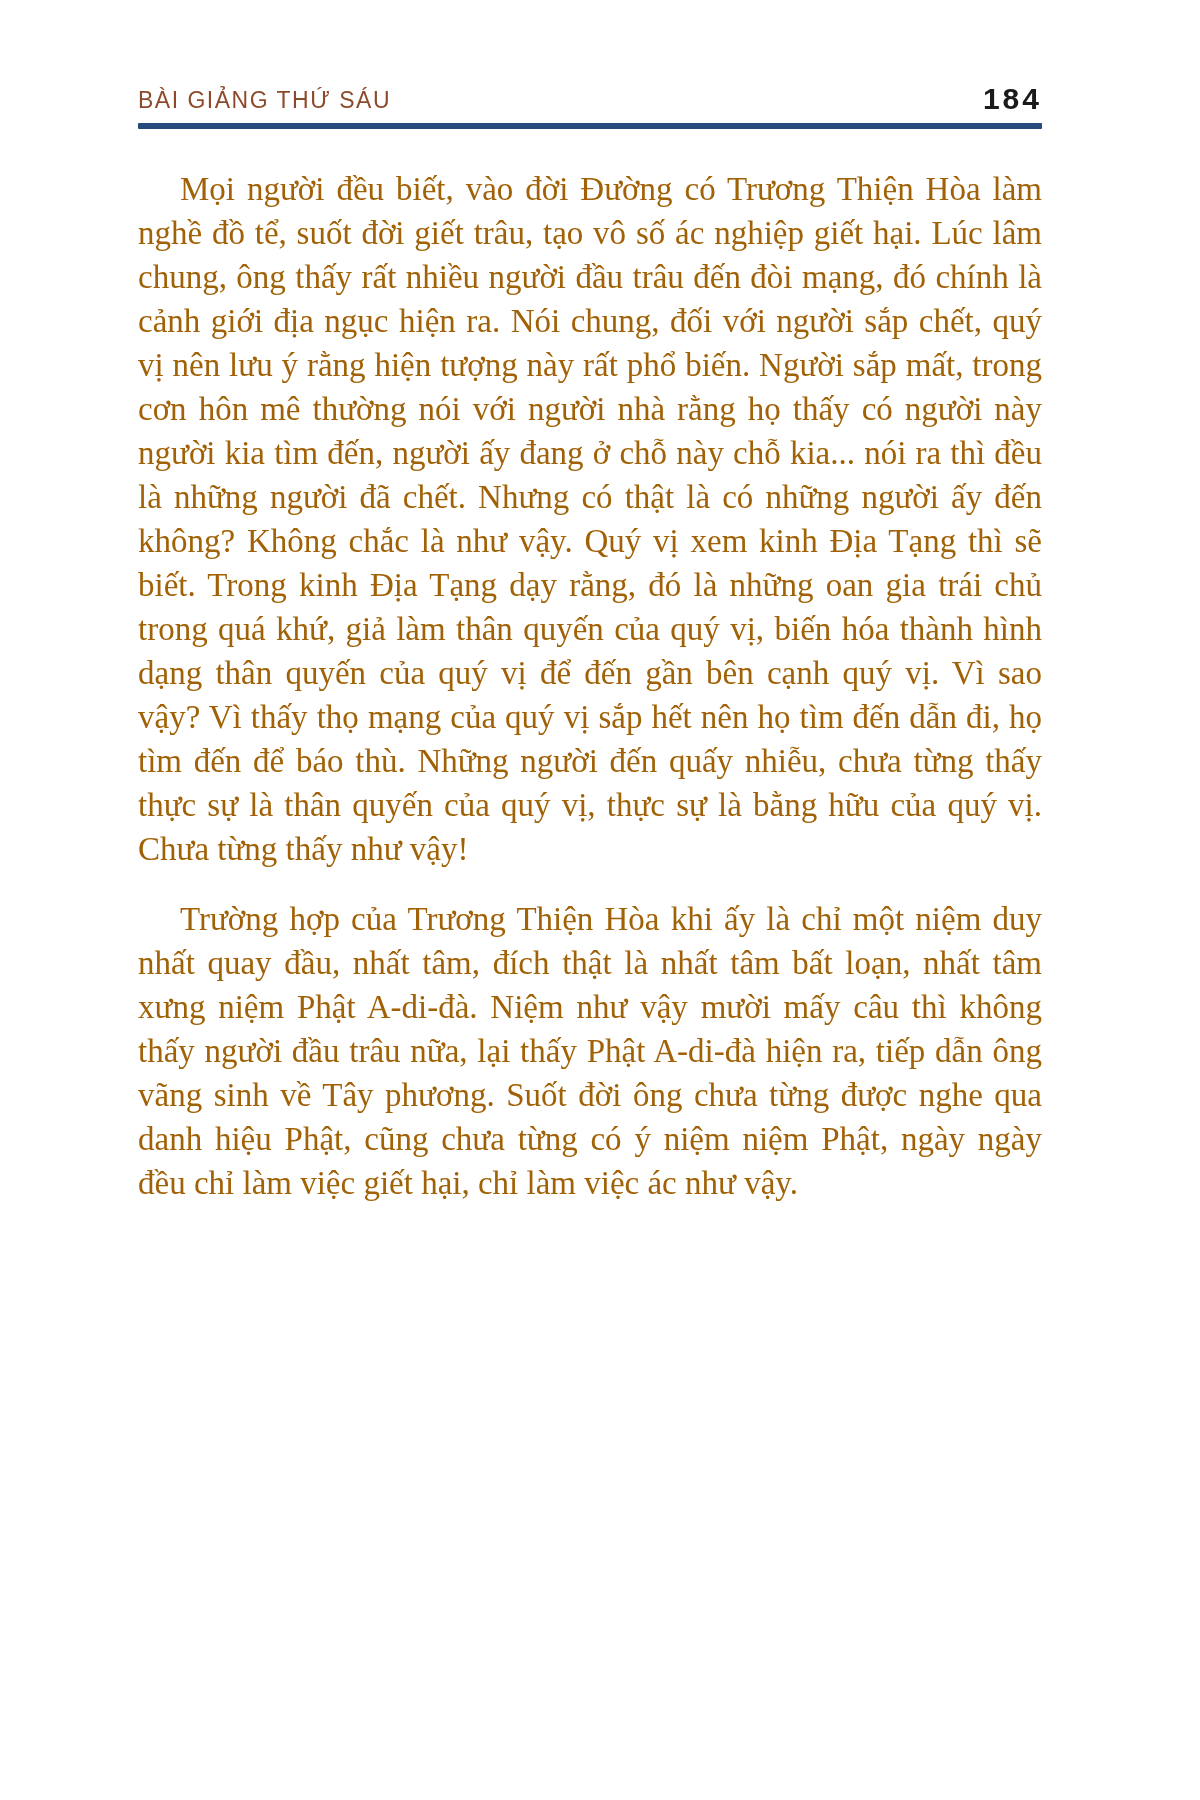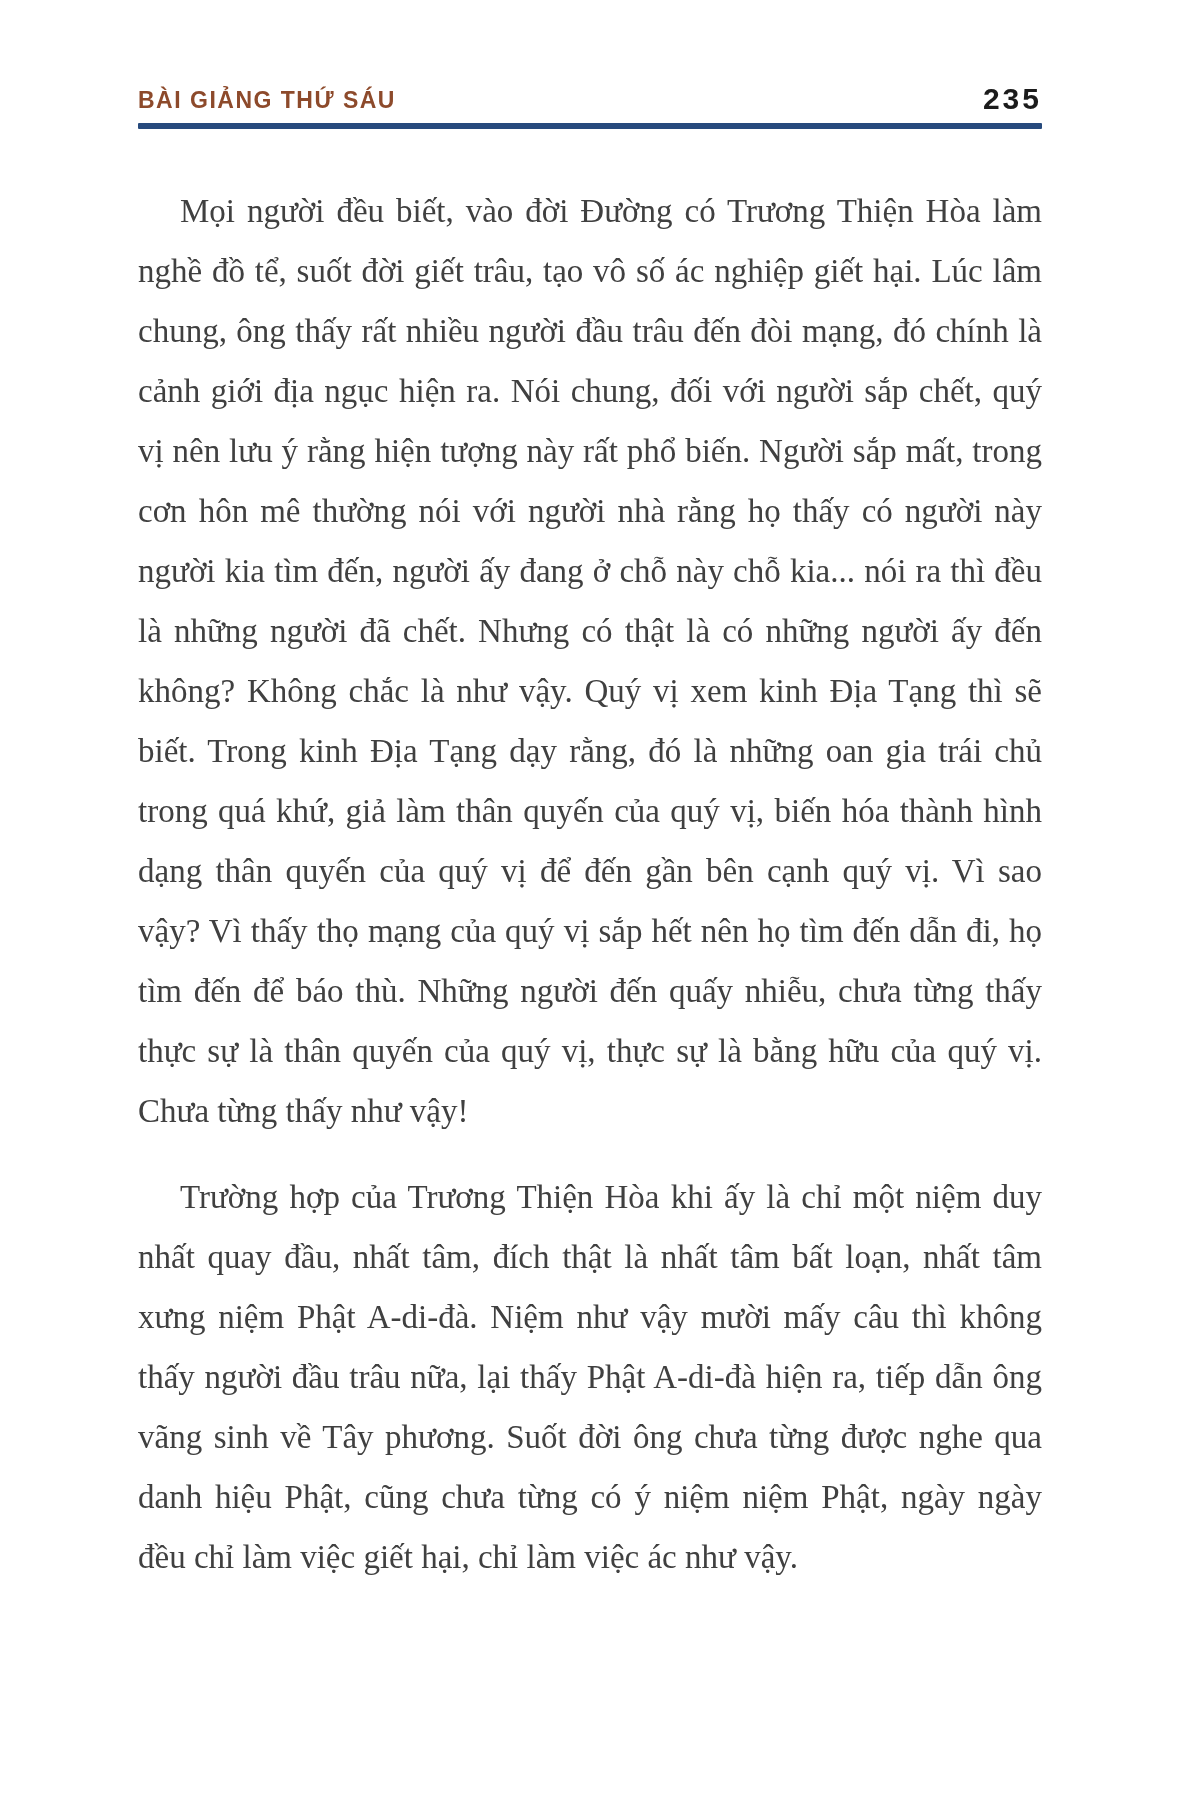--- a/index.html
+++ b/index.html
@@ -22,21 +22,21 @@
     top: 84px;
     width: 904px;
   }
   .header-row {
     display: flex;
     justify-content: space-between;
     align-items: flex-end;
   }
   .header-title {
     font-family: "Liberation Sans", sans-serif;
-    font-weight: 700;
+    font-weight: 400;
     font-size: 23px;
     letter-spacing: 1.5px;
     color: #8d4a2b;
     line-height: 1;
     padding-bottom: 2px;
   }
   .header-pagenum {
     font-family: "Liberation Sans", sans-serif;
     font-weight: 700;
     font-size: 30px;
@@ -44,41 +44,41 @@
     color: #1b1b1b;
     line-height: 1;
   }
   .header-rule {
     height: 6px;
     background: #274a7d;
     margin-top: 9px;
     border-radius: 1px;
   }
   .body-text {
-    margin-top: 52px;
+    margin-top: 38px;
     font-family: "Liberation Serif", "DejaVu Serif", serif;
     font-size: 33px;
-    line-height: 60px;
-    color: #404040;
+    line-height: 44px;
+    color: #a16207;
     text-align: justify;
   }
   .body-text p {
     margin: 0 0 26px 0;
     text-indent: 42px;
   }
 </style>
 </head>
 <body>
 
 <div class="page">
   <div class="page-inner">
 
     <div class="header-row">
       <div class="header-title">BÀI GIẢNG THỨ SÁU</div>
-      <div class="header-pagenum">235</div>
+      <div class="header-pagenum">184</div>
     </div>
 
     <div class="header-rule"></div>
 
     <div class="body-text">
       <p>Mọi người đều biết, vào đời Đường có Trương Thiện Hòa làm nghề đồ tể, suốt đời giết trâu, tạo vô số ác nghiệp giết hại. Lúc lâm chung, ông thấy rất nhiều người đầu trâu đến đòi mạng, đó chính là cảnh giới địa ngục hiện ra. Nói chung, đối với người sắp chết, quý vị nên lưu ý rằng hiện tượng này rất phổ biến. Người sắp mất, trong cơn hôn mê thường nói với người nhà rằng họ thấy có người này người kia tìm đến, người ấy đang ở chỗ này chỗ kia... nói ra thì đều là những người đã chết. Nhưng có thật là có những người ấy đến không? Không chắc là như vậy. Quý vị xem kinh Địa Tạng thì sẽ biết. Trong kinh Địa Tạng dạy rằng, đó là những oan gia trái chủ trong quá khứ, giả làm thân quyến của quý vị, biến hóa thành hình dạng thân quyến của quý vị để đến gần bên cạnh quý vị. Vì sao vậy? Vì thấy thọ mạng của quý vị sắp hết nên họ tìm đến dẫn đi, họ tìm đến để báo thù. Những người đến quấy nhiễu, chưa từng thấy thực sự là thân quyến của quý vị, thực sự là bằng hữu của quý vị. Chưa từng thấy như vậy!</p>
       <p>Trường hợp của Trương Thiện Hòa khi ấy là chỉ một niệm duy nhất quay đầu, nhất tâm, đích thật là nhất tâm bất loạn, nhất tâm xưng niệm Phật A-di-đà. Niệm như vậy mười mấy câu thì không thấy người đầu trâu nữa, lại thấy Phật A-di-đà hiện ra, tiếp dẫn ông vãng sinh về Tây phương. Suốt đời ông chưa từng được nghe qua danh hiệu Phật, cũng chưa từng có ý niệm niệm Phật, ngày ngày đều chỉ làm việc giết hại, chỉ làm việc ác như vậy.</p>
     </div>
 
   </div>

